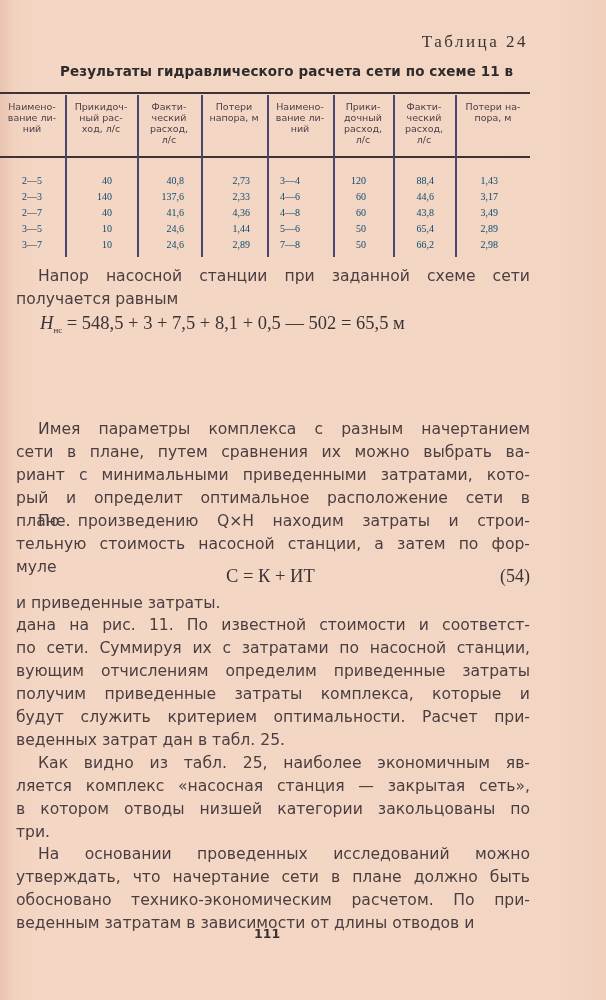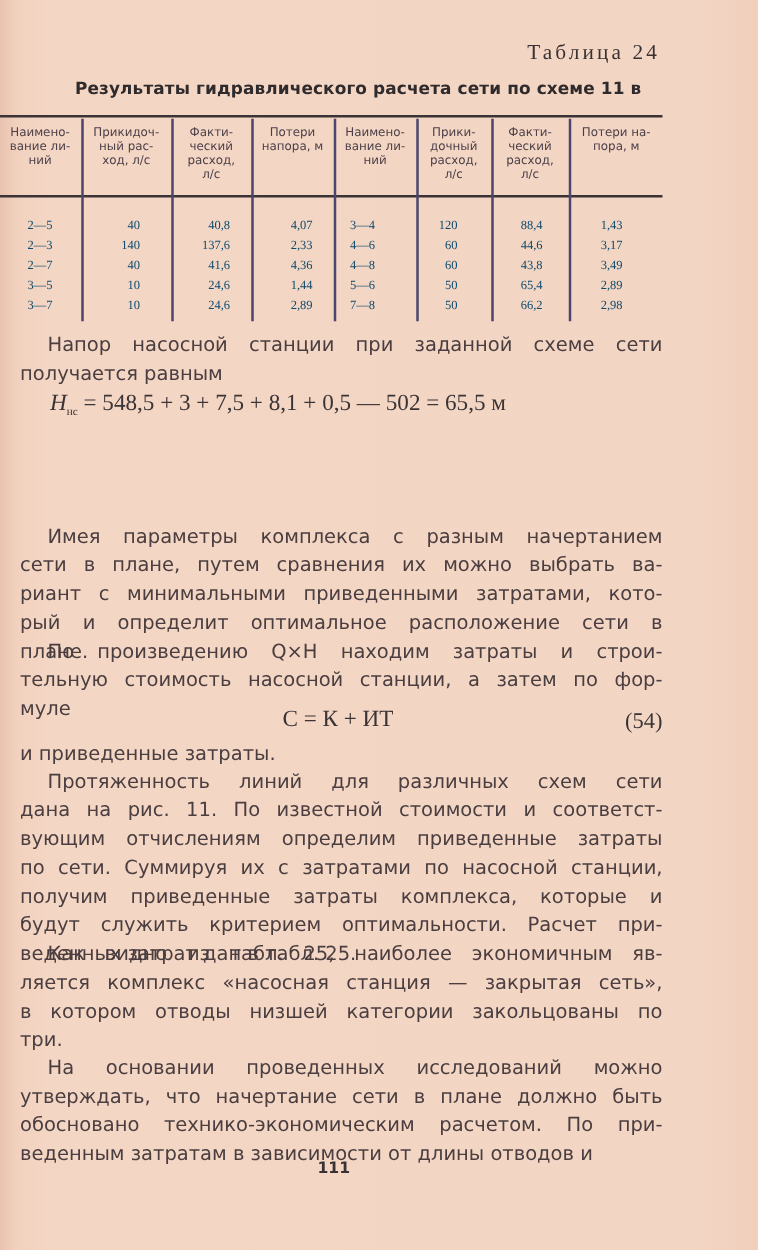--- a/index.html
+++ b/index.html
@@ -88,21 +88,21 @@
 л/с</div>
       <div class="hcell" style="left: 456px; width: 74px; white-space: pre-line;">Потери на-
 пора, м</div>
     </div>
   <div class="rule-mid"></div>
   <div id="tbody">
       <div class="body-row" style="top: 173px;">
         <div class="bcell left" style="left: 22px;">2—5</div>
         <div class="bcell" style="right: 418px;">40</div>
         <div class="bcell" style="right: 346px;">40,8</div>
-        <div class="bcell" style="right: 280px;">4,07</div>
+        <div class="bcell" style="right: 280px;">2,73</div>
         <div class="bcell left" style="left: 280px;">3—4</div>
         <div class="bcell" style="right: 164px;">120</div>
         <div class="bcell" style="right: 96px;">88,4</div>
         <div class="bcell" style="right: 32px;">1,43</div>
       </div>
       <div class="body-row" style="top: 189px;">
         <div class="bcell left" style="left: 22px;">2—3</div>
         <div class="bcell" style="right: 418px;">140</div>
         <div class="bcell" style="right: 346px;">137,6</div>
         <div class="bcell" style="right: 280px;">2,33</div>
@@ -174,24 +174,23 @@
       <span class="line last">муле</span>
     </p>
 
   <div class="formula" style="left:226px; top:566px">С = К + ИТ</div>
   <div class="eqnum" style="top:566px">(54)</div>
 
   <p class="para" style="top:592px">
       <span class="line last">и приведенные затраты.</span>
     </p>
   <p class="para" style="top:614px">
-      <span class="line" style="text-indent: 22px;">Протяженность линий для различных схем сети</span>
       <span class="line">дана на рис. 11. По известной стоимости и соответст-</span>
+      <span class="line">по сети. Суммируя их с затратами по насосной станции,</span>
       <span class="line">вующим отчислениям определим приведенные затраты</span>
-      <span class="line">по сети. Суммируя их с затратами по насосной станции,</span>
       <span class="line">получим приведенные затраты комплекса, которые и</span>
       <span class="line">будут служить критерием оптимальности. Расчет при-</span>
       <span class="line last">веденных затрат дан в табл. 25.</span>
     </p>
   <p class="para" style="top:752px">
       <span class="line" style="text-indent: 22px;">Как видно из табл. 25, наиболее экономичным яв-</span>
       <span class="line">ляется комплекс «насосная станция — закрытая сеть»,</span>
       <span class="line">в котором отводы низшей категории закольцованы по</span>
       <span class="line last">три.</span>
     </p>

